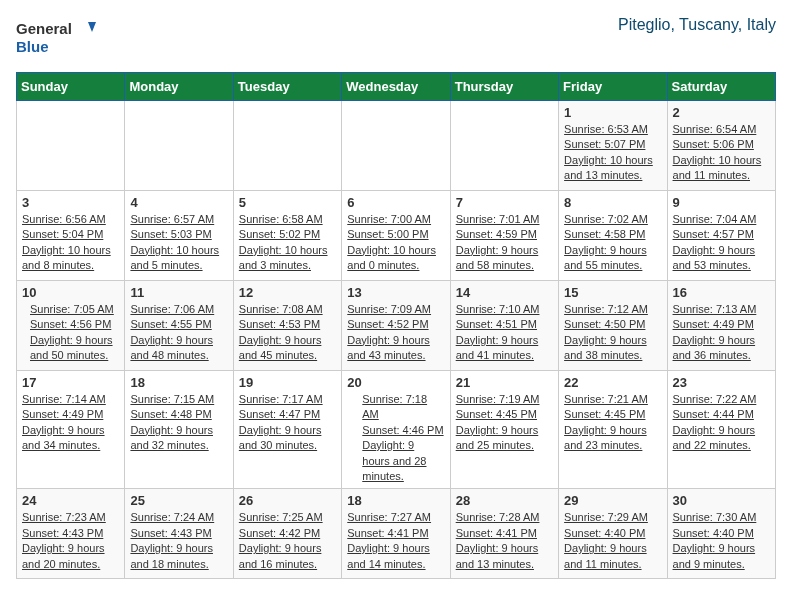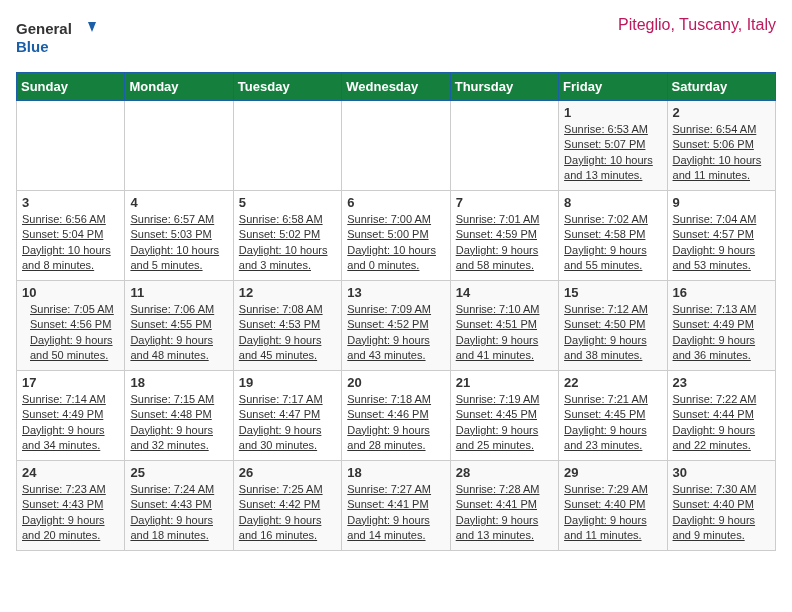--- a/index.html
+++ b/index.html
@@ -23,21 +23,21 @@
     .title-area {
       text-align: right;
     }
     .month-title {
       font-size: 32px;
       font-weight: normal;
       color: #333;
     }
     .subtitle {
       font-size: 16px;
-      color: #be185d;
+      color: #0c4a6e;
     }
     table {
       width: 100%;
       border-collapse: collapse;
       table-layout: fixed;
     }
     thead tr {
       background: #15803d;
       color: #fff;
     }
@@ -231,21 +231,21 @@
 Daylight: 9 hours and 32 minutes.</div>
         </td>
         <td>
           <span class="day-number">19</span>
           <div class="day-info" style="white-space: pre-line;">Sunrise: 7:17 AM
 Sunset: 4:47 PM
 Daylight: 9 hours and 30 minutes.</div>
         </td>
         <td>
           <span class="day-number">20</span>
-          <div class="day-info" style="white-space: pre-line;">Sunrise: 7:18 AM
+          <div class="day-info" style="white-space: pre-line; margin-left: 15px;">Sunrise: 7:18 AM
 Sunset: 4:46 PM
 Daylight: 9 hours and 28 minutes.</div>
         </td>
         <td>
           <span class="day-number">21</span>
           <div class="day-info" style="white-space: pre-line;">Sunrise: 7:19 AM
 Sunset: 4:45 PM
 Daylight: 9 hours and 25 minutes.</div>
         </td>
         <td>

